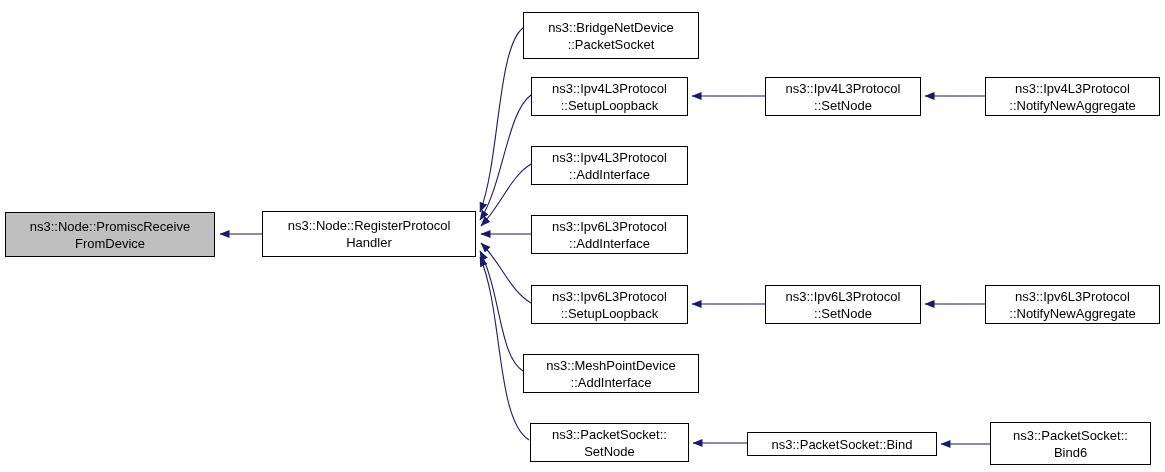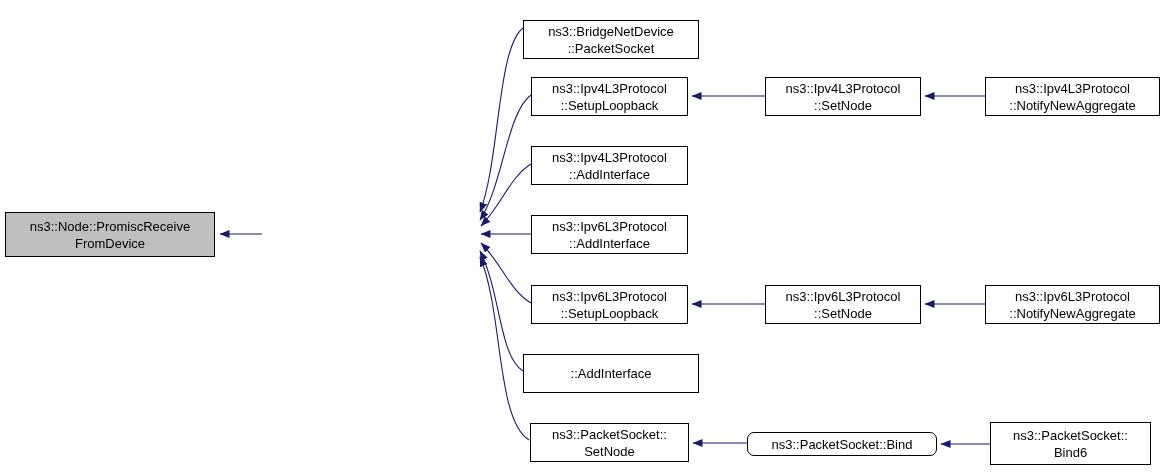--- a/index.html
+++ b/index.html
@@ -66,22 +66,26 @@
     <path class="edge" d="M 985,304 L 925,304" marker-end="url(#arrow)"></path>
     <path class="edge" d="M 747,443 L 693,443" marker-end="url(#arrow)"></path>
     <path class="edge" d="M 990,444 L 941,444" marker-end="url(#arrow)"></path>
   </svg>
 
   <div class="node hl" style="left:5px; top:212px; width:210px; height:45px;">
     <span>ns3::Node::PromiscReceive</span>
     <span>FromDevice</span>
   </div>
 
+  <div class="node" style="left:262px; top:211px; width:214px; height:46px;">
+    <span>ns3::Node::RegisterProtocol</span>
+    <span>Handler</span>
+  </div>
 
-  <div class="node" style="left:523px; top:20px; width:176px; height:39px;">
+  <div class="node" style="left:523px; top:12px; width:176px; height:47px;">
     <span>ns3::BridgeNetDevice</span>
     <span>::PacketSocket</span>
   </div>
 
   <div class="node" style="left:531px; top:77px; width:157px; height:39px;">
     <span>ns3::Ipv4L3Protocol</span>
     <span>::SetupLoopback</span>
   </div>
 
   <div class="node" style="left:531px; top:146px; width:157px; height:39px;">
@@ -93,39 +97,40 @@
     <span>ns3::Ipv6L3Protocol</span>
     <span>::AddInterface</span>
   </div>
 
   <div class="node" style="left:531px; top:285px; width:157px; height:39px;">
     <span>ns3::Ipv6L3Protocol</span>
     <span>::SetupLoopback</span>
   </div>
 
   <div class="node" style="left:523px; top:354px; width:176px; height:39px;">
+    <span>ns3::MeshPointDevice</span>
     <span>::AddInterface</span>
   </div>
 
   <div class="node" style="left:530px; top:423px; width:159px; height:39px;">
     <span>ns3::PacketSocket::</span>
     <span>SetNode</span>
   </div>
 
   <div class="node" style="left:765px; top:77px; width:156px; height:39px;">
     <span>ns3::Ipv4L3Protocol</span>
     <span>::SetNode</span>
   </div>
 
   <div class="node" style="left:765px; top:285px; width:156px; height:39px;">
     <span>ns3::Ipv6L3Protocol</span>
     <span>::SetNode</span>
   </div>
 
-  <div class="node" style="left:747px; top:432px; width:190px; height:24px;border-radius:7px;">
+  <div class="node" style="left:747px; top:432px; width:190px; height:24px;">
     <span>ns3::PacketSocket::Bind</span>
     <span></span>
   </div>
 
   <div class="node" style="left:985px; top:77px; width:175px; height:39px;">
     <span>ns3::Ipv4L3Protocol</span>
     <span>::NotifyNewAggregate</span>
   </div>
 
   <div class="node" style="left:985px; top:285px; width:175px; height:39px;">

